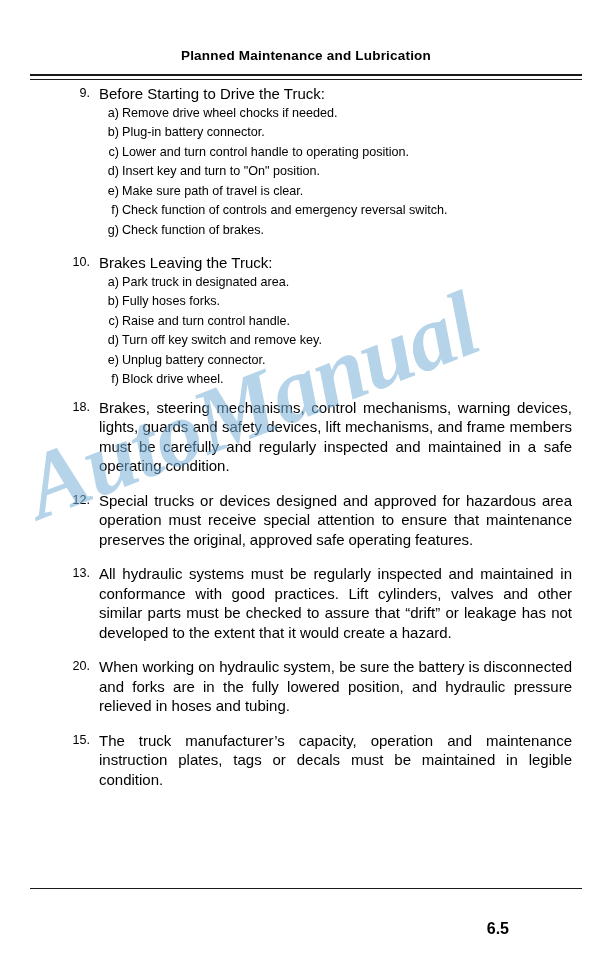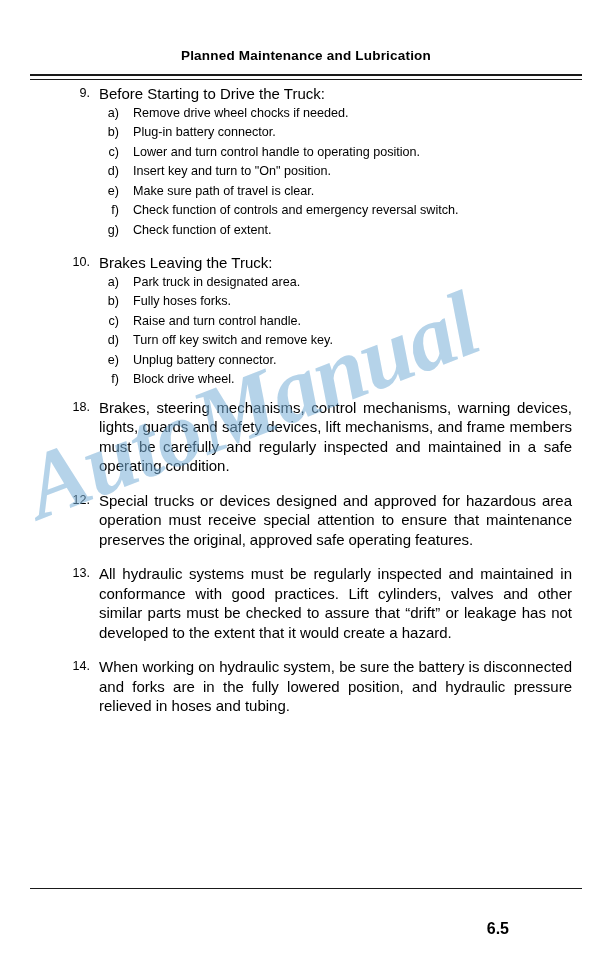--- a/index.html
+++ b/index.html
@@ -114,21 +114,21 @@
   }
   .sub-letter {
     width: 20px;
     flex: 0 0 20px;
     text-align: right;
     font-size: 12.6px;
     line-height: 19.5px;
   }
   .sub-text {
     flex: 1 1 auto;
-    padding-left: 14px;
+    padding-left: 3px;
     font-size: 12.6px;
     line-height: 19.5px;
   }
   .sub-indent {
     margin-left: 37px;
   }
 
   
   .watermark {
     position: absolute;
@@ -190,21 +190,21 @@
         <li class="sub-row">
             <span class="sub-letter">e)</span>
             <span class="sub-text">Make sure path of travel is clear.</span>
           </li>
         <li class="sub-row">
             <span class="sub-letter">f)</span>
             <span class="sub-text">Check function of controls and emergency reversal switch.</span>
           </li>
         <li class="sub-row">
             <span class="sub-letter">g)</span>
-            <span class="sub-text">Check function of extent.</span>
+            <span class="sub-text">Check function of brakes.</span>
           </li>
       </ul>
     </div>
 
     <div class="item" style="margin-bottom:8px;">
       <div class="item-row">
         <div class="item-num">10.</div>
         <div class="item-text">Brakes Leaving the Truck:</div>
       </div>
       <ul class="sublist sub-indent">
@@ -251,25 +251,31 @@
 
     <div class="item" style="margin-bottom:15px;">
       <div class="item-row">
         <div class="item-num">13.</div>
         <div class="item-text justify">All hydraulic systems must be regularly inspected and maintained in conformance with good practices.  Lift cylinders, valves and other similar parts must be checked to assure that “drift” or leakage has not developed to the extent that it would create a hazard.</div>
       </div>
     </div>
 
     <div class="item" style="margin-bottom:15px;">
       <div class="item-row">
-        <div class="item-num">14.</div>
+        <div class="item-num">20.</div>
         <div class="item-text justify">When working on hydraulic system, be sure the battery is disconnected and forks are in the fully lowered position, and hydraulic pressure relieved in hoses and tubing.</div>
       </div>
     </div>
 
+    <div class="item">
+      <div class="item-row">
+        <div class="item-num">15.</div>
+        <div class="item-text justify">The truck manufacturer’s capacity, operation and maintenance instruction plates, tags or decals must be maintained in legible condition.</div>
+      </div>
+    </div>
 
   </div>
 
   <div class="watermark">
     <div class="watermark-text">AutoManual</div>
   </div>
 
   <div class="rule-bottom"></div>
   <div class="page-number">6.5</div>
 

